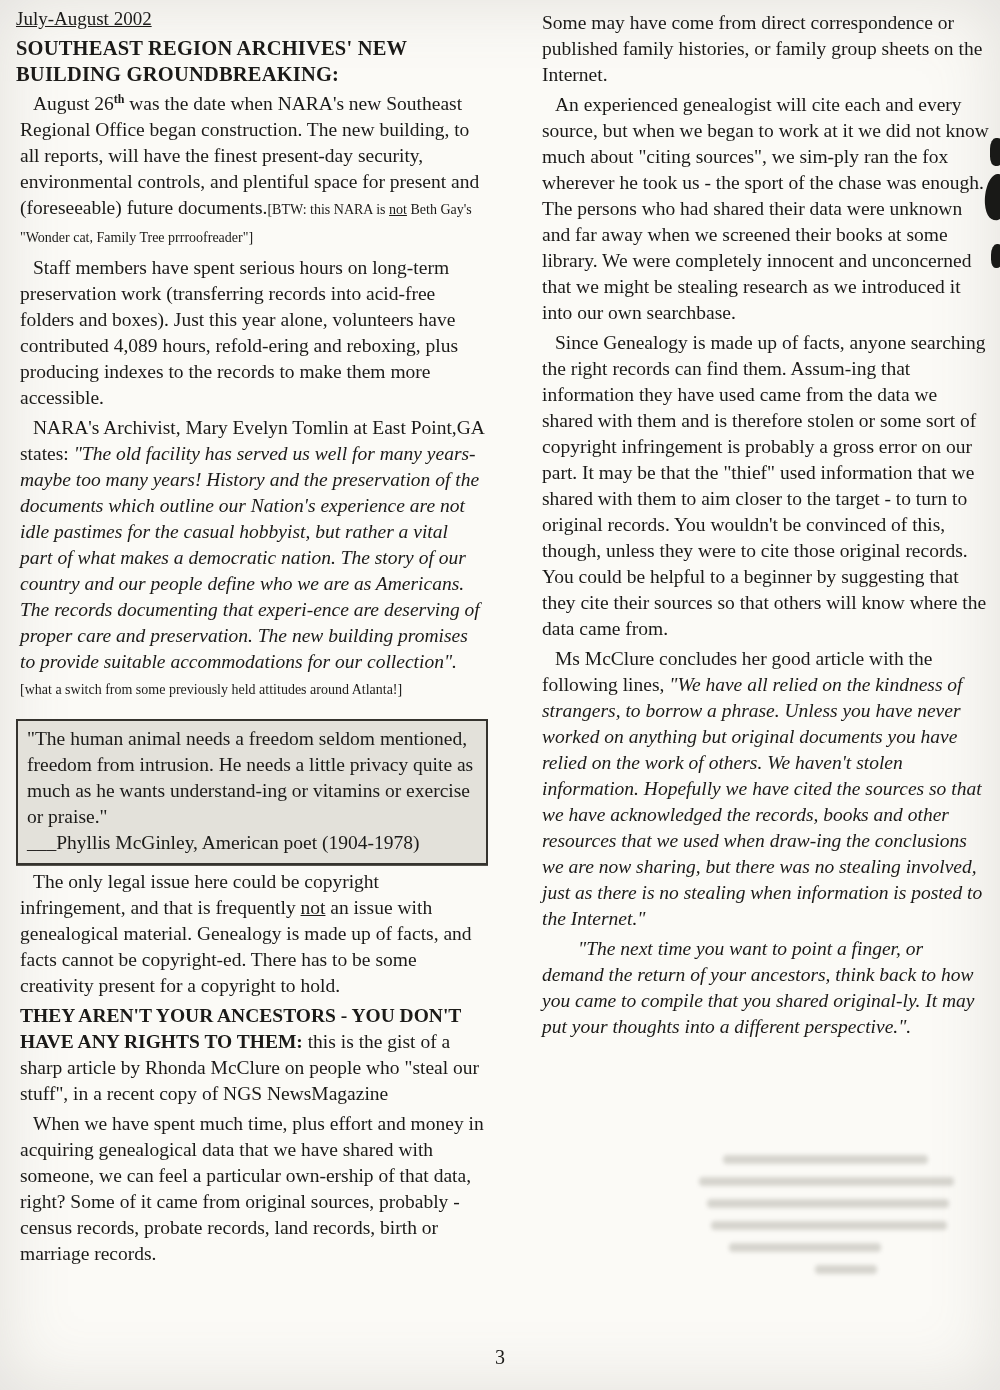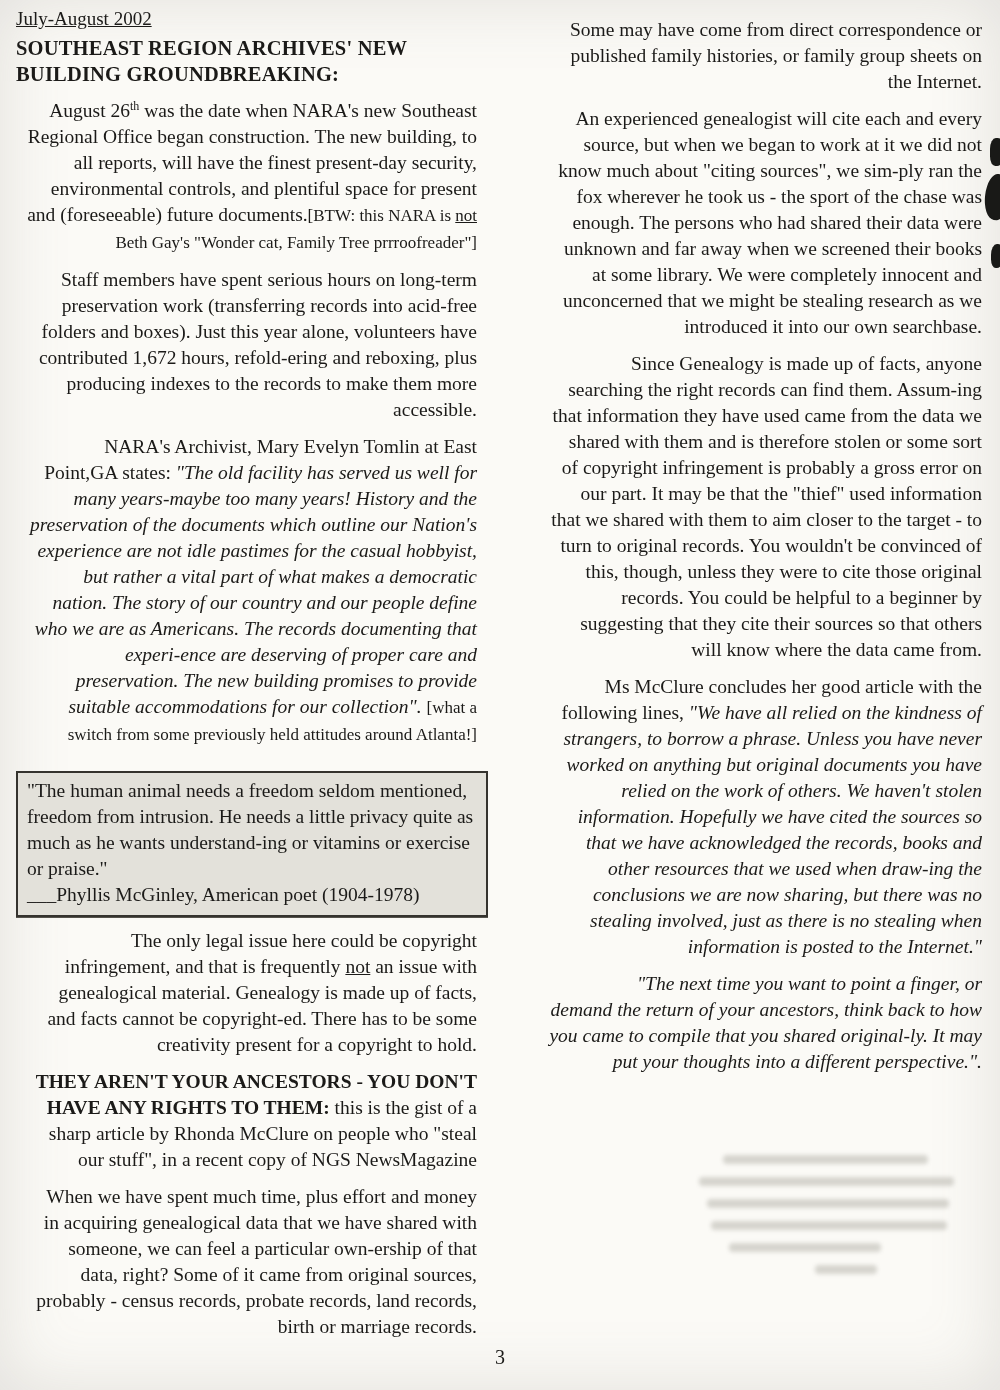--- a/index.html
+++ b/index.html
@@ -17,37 +17,37 @@
     top: 6px;
     font-size: 19.5px;
     line-height: 26px;
     text-align: left;
   }
   .col-left  { left: 16px;  width: 472px; }
   .col-right { left: 538px; width: 455px; }
 
   .dateline { font-size: 19px; margin-bottom: 3px; }
   .heading  { font-size: 20.5px; font-weight: 700; line-height: 26px; letter-spacing: 0.2px; margin: 1px 0 0; }
-  .para     { margin: 11px; text-align: right; }
+  .para     { margin: 4px; }
   .indent    { text-indent: 13px; }
   .indent-lg { text-indent: 36px; }
 
   .quotebox {
     border: 2px solid #35332e;
     background: #e3e1da;
     padding: 5px 9px 7px 9px;
     margin: 2px 0 4px 0;
     box-shadow: 0 1px 0 #55534c;
   }
 
   .r-b   { font-weight: 700; }
   .r-i   { font-style: italic; }
   .r-u   { text-decoration: underline; }
-  .r-s   { font-size: 17px; }
-  .r-sup { vertical-align: super; font-size: 12px; line-height: 0; }
+  .r-s   { font-size: 14px; }
+  .r-sup { vertical-align: super; font-size: 12px; line-height: 0; font-weight: bold; }
 
   .zigzag { height: 10px; margin: 3px 0 0 0; overflow: hidden; }
 
   .page-number {
     position: absolute;
     left: 0; right: 0;
     top: 1346px;
     text-align: center;
     font-size: 20px;
   }
@@ -69,21 +69,21 @@
   .bl:nth-child(6) { width: 62px;  margin-left: 120px; }
 </style>
 </head>
 <body>
 
 <div class="page-wrap">
   <div class="col col-left">
       <p class="dateline"><span class="r-u">July-August 2002</span></p>
       <h2 class="heading"><span>SOUTHEAST REGION ARCHIVES' NEW BUILDING GROUNDBREAKING:</span></h2>
       <p class="para indent"><span>August 26</span><span class="r-sup">th</span><span> was the date when NARA's new Southeast Regional Office began construction. The new building, to all reports, will have the finest present-day security, environmental controls, and plentiful space for present and (foreseeable) future documents.</span><span class="r-s">[BTW: this NARA is </span><span class="r-s r-u">not</span><span class="r-s"> Beth Gay's  "Wonder cat, Family Tree prrroofreader"]</span></p>
-      <p class="para indent"><span>Staff members have spent serious hours on long-term preservation work (transferring records into acid-free folders and boxes). Just this year alone, volunteers have contributed 1,672 hours, refold-ering and reboxing, plus producing indexes to the records to make them more accessible.</span></p>
+      <p class="para indent"><span>Staff members have spent serious hours on long-term preservation work (transferring records into acid-free folders and boxes). Just this year alone, volunteers have contributed 4,089 hours, refold-ering and reboxing, plus producing indexes to the records to make them more accessible.</span></p>
       <p class="para indent"><span>NARA's Archivist, Mary Evelyn Tomlin at East Point,GA states: </span><span class="r-i">"The old facility has served us well for many years-maybe too many years! History and the preservation of the documents which outline our Nation's experience are not idle pastimes for the casual hobbyist, but rather a vital part of what makes a democratic nation. The story of our country and our people define who we are as Americans. The records documenting that experi-ence are deserving of proper care and preservation. The new building promises to provide suitable accommodations for our collection". </span><span class="r-s">[what a switch from some previously held attitudes around Atlanta!]</span></p>
       <div class="zigzag"><svg width="468" height="10">
           <polyline points="0,8 9,2 18,8 27,2 36,8 45,2 54,8 63,2 72,8 81,2 90,8 99,2 108,8 117,2 126,8 135,2 144,8 153,2 162,8 171,2 180,8 189,2 198,8 207,2 216,8 225,2 234,8 243,2 252,8 261,2 270,8 279,2 288,8 297,2 306,8 315,2 324,8 333,2 342,8 351,2 360,8 369,2 378,8 387,2 396,8 405,2 414,8 423,2 432,8 441,2 450,8 459,2 468,8 " fill="none" stroke="#8f8d84" stroke-width="1.4"></polyline>
         </svg></div>
       <div class="quotebox"><span>"The human animal needs a freedom seldom mentioned,  freedom from intrusion. He needs a little privacy quite as much as he wants understand-ing or vitamins or exercise or praise."</span><br><span>___Phyllis McGinley, American poet (1904-1978)</span></div>
       <p class="para indent"><span>The only legal issue here could be copyright infringement, and that is frequently </span><span class="r-u">not</span><span> an issue with genealogical material. Genealogy is made up of facts, and facts cannot be copyright-ed. There has to be some creativity present for a copyright to hold.</span></p>
       <p class="para"><span class="r-b">THEY AREN'T YOUR ANCESTORS - YOU DON'T HAVE ANY RIGHTS TO THEM:</span><span> this is the gist of a sharp article by Rhonda McClure on people who "steal our stuff", in a recent copy of NGS NewsMagazine</span></p>
       <p class="para indent"><span>When we have spent much time, plus effort and money in acquiring genealogical data that we have shared with someone, we can feel a particular own-ership of that data, right? Some of it came from original sources, probably - census records, probate records, land records, birth or marriage records.</span></p>
     </div>
   <div class="col col-right">

